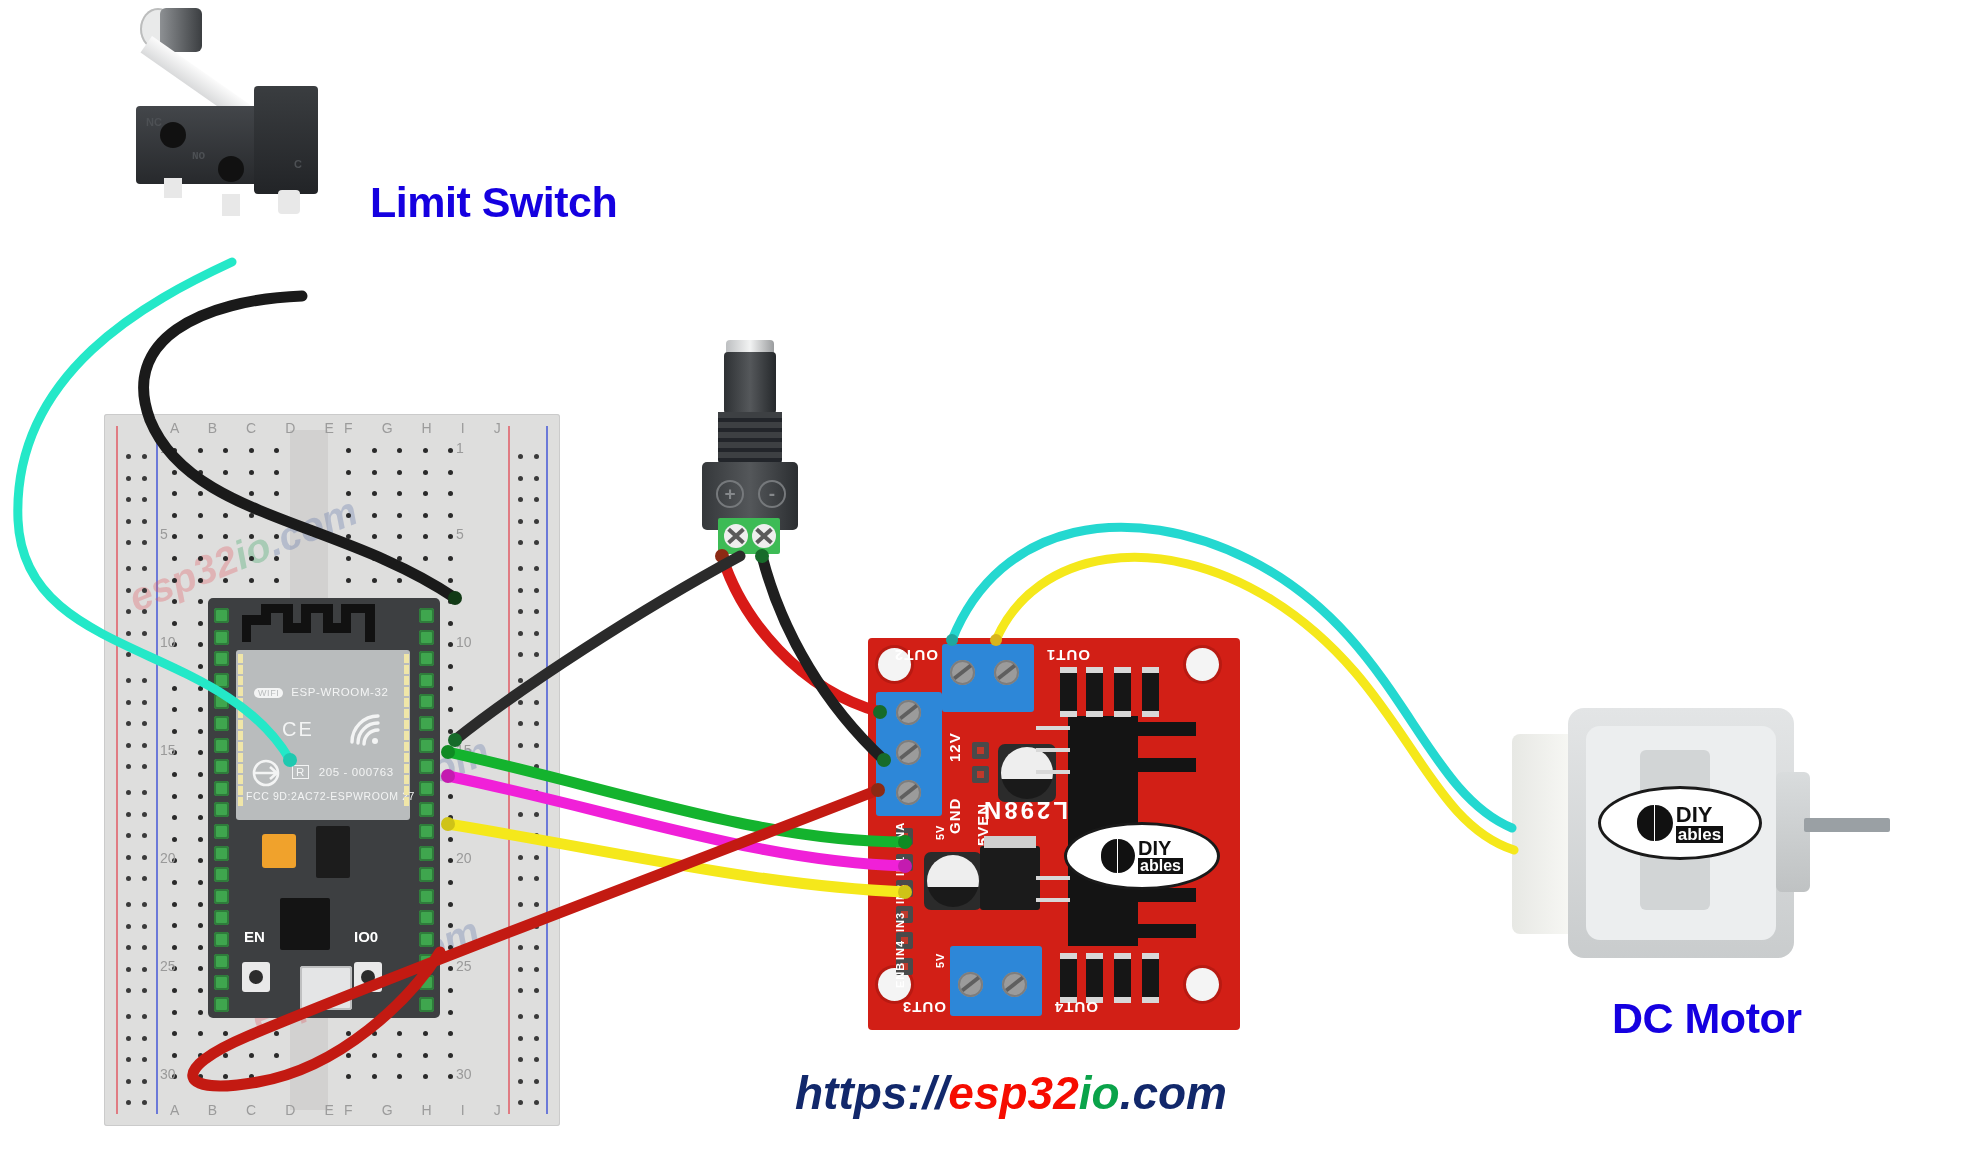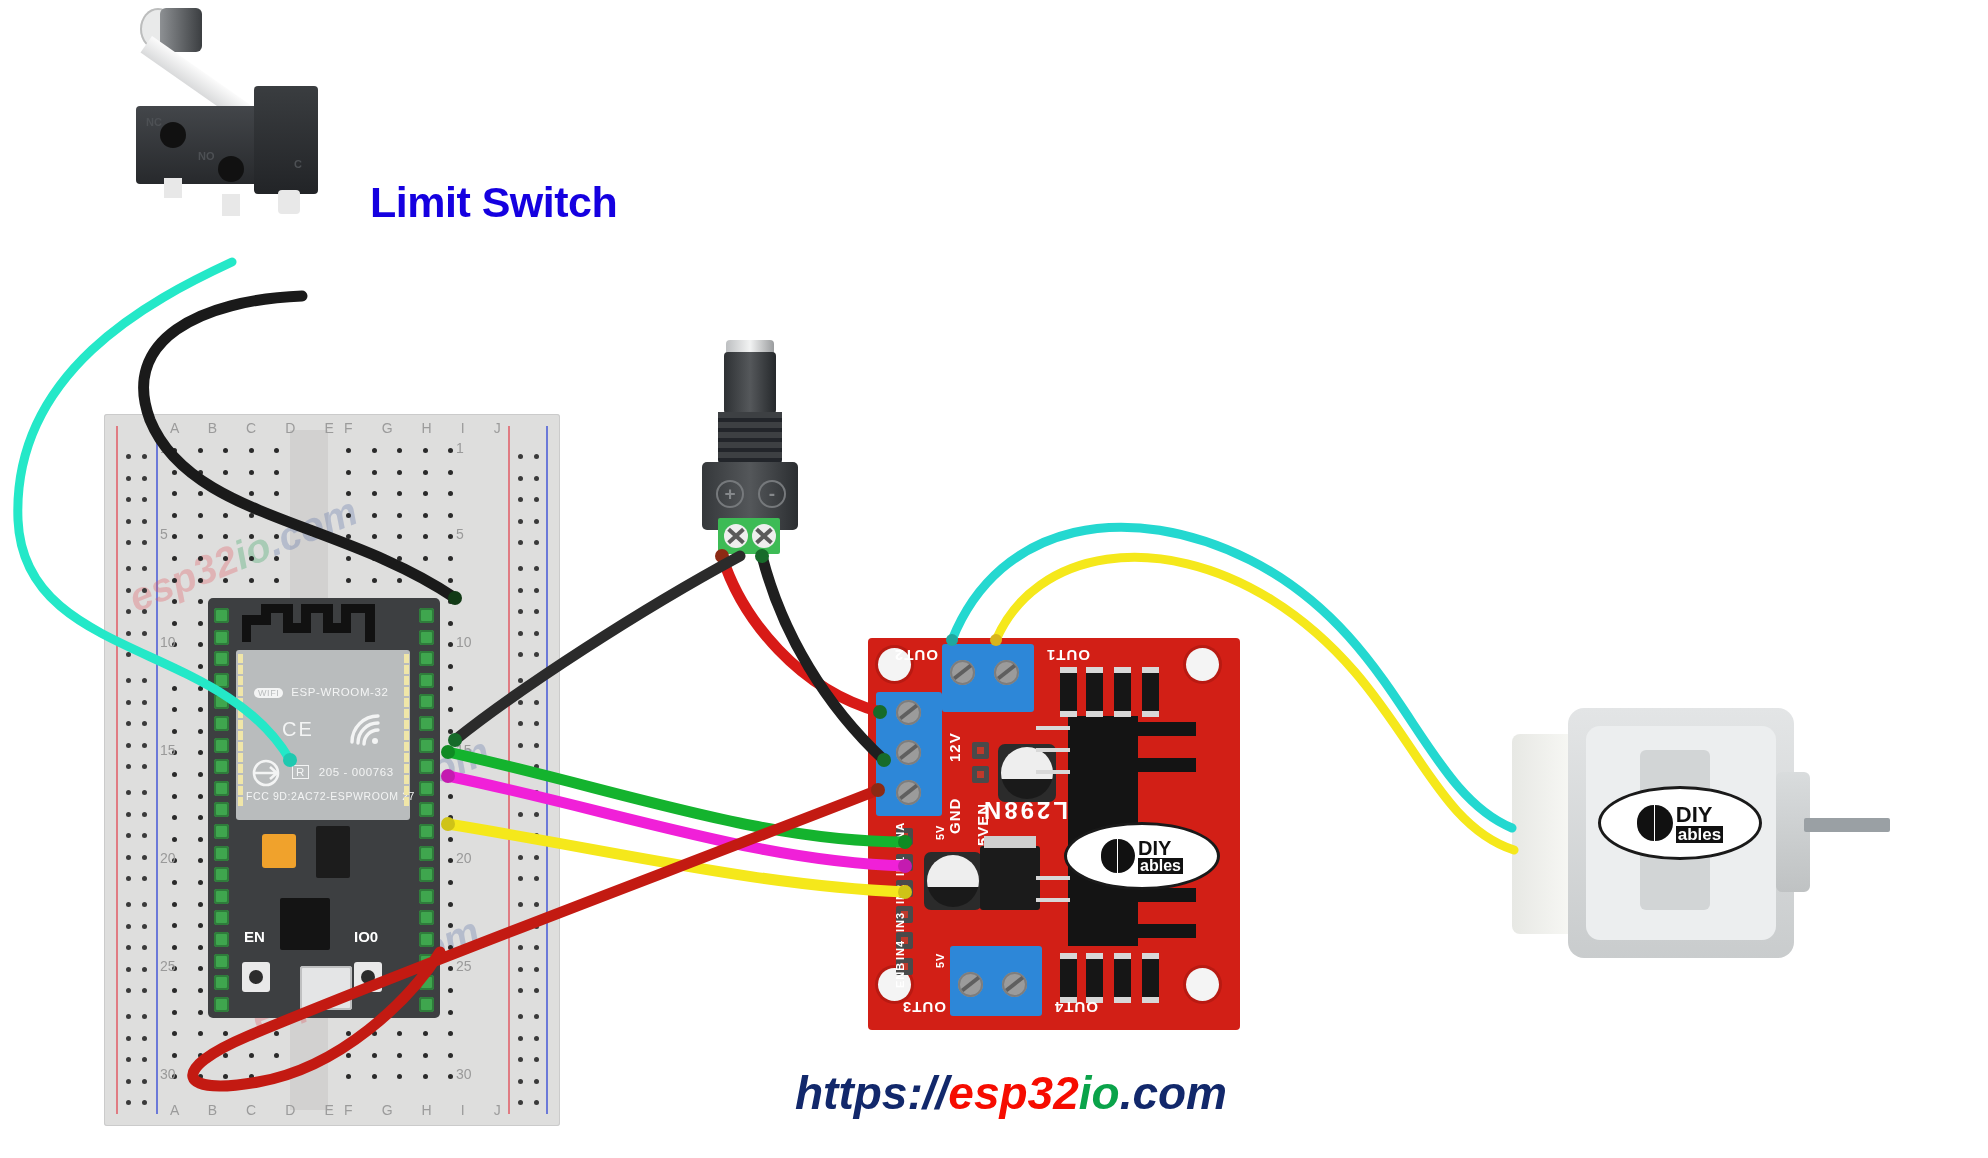--- a/index.html
+++ b/index.html
@@ -705,21 +705,21 @@
          background:linear-gradient(to bottom,#3a3d40,#222427);"></div>
 
     <div class="ls-hole" style="left:30px;top:114px;width:26px;height:26px;"></div>
     <div class="ls-hole" style="left:88px;top:148px;width:26px;height:26px;"></div>
 
     <div class="ls-tab" style="left:34px;top:170px;width:18px;height:20px;"></div>
     <div class="ls-tab" style="left:92px;top:186px;width:18px;height:22px;"></div>
     <div class="ls-tab" style="left:148px;top:182px;width:22px;height:24px;border-radius:4px;"></div>
 
     <div class="ls-txt" style="left:16px;top:108px;">NC</div>
-    <div class="ls-txt" style="left:68px;top:142px;">NO</div>
+    <div class="ls-txt" style="left:62px;top:142px;font-family:Liberation Mono, monospace;">NO</div>
     <div class="ls-txt" style="left:164px;top:150px;">C</div>
   </div>
 
   <div class="node" id="dc-adapter">
     <div class="adp-barrel" style="left:36px;top:0px;width:48px;height:16px;
          background:linear-gradient(to right,#bdbfc1,#f2f3f3,#9a9c9e);border-radius:4px 4px 0 0;"></div>
     <div class="adp-barrel" style="left:34px;top:12px;width:52px;height:62px;
          background:linear-gradient(to right,#2e3134,#55585b,#25282b);"></div>
     <div class="adp-barrel" style="left:28px;top:72px;width:64px;height:54px;
          background:repeating-linear-gradient(to bottom,#3d4043 0 6px,#22252a 6px 10px);
@@ -894,18 +894,19 @@
 
       <path d="M952,640 C1000,520 1130,500 1250,560 C1400,636 1420,790 1512,828" stroke="#24d8d0" stroke-width="9"></path>
       <circle cx="952" cy="640" r="6" fill="#1fa89f"></circle>
 
       <path d="M996,640 C1036,548 1160,530 1272,600 C1406,684 1422,820 1514,850" stroke="#f5e81b" stroke-width="9"></path>
       <circle cx="996" cy="640" r="6" fill="#d9b41a"></circle>
     </g>
   </svg>
 
   <div class="lbl" id="limit-switch-label">Limit Switch</div>
+  <div class="lbl" id="dc-motor-label">DC Motor</div>
 
   <div id="site-url">
     <span class="p1">https://</span><span class="p2">esp32</span><span class="p3">io</span><span class="p4">.com</span>
   </div>
 
 </div>
 
 </body></html>

